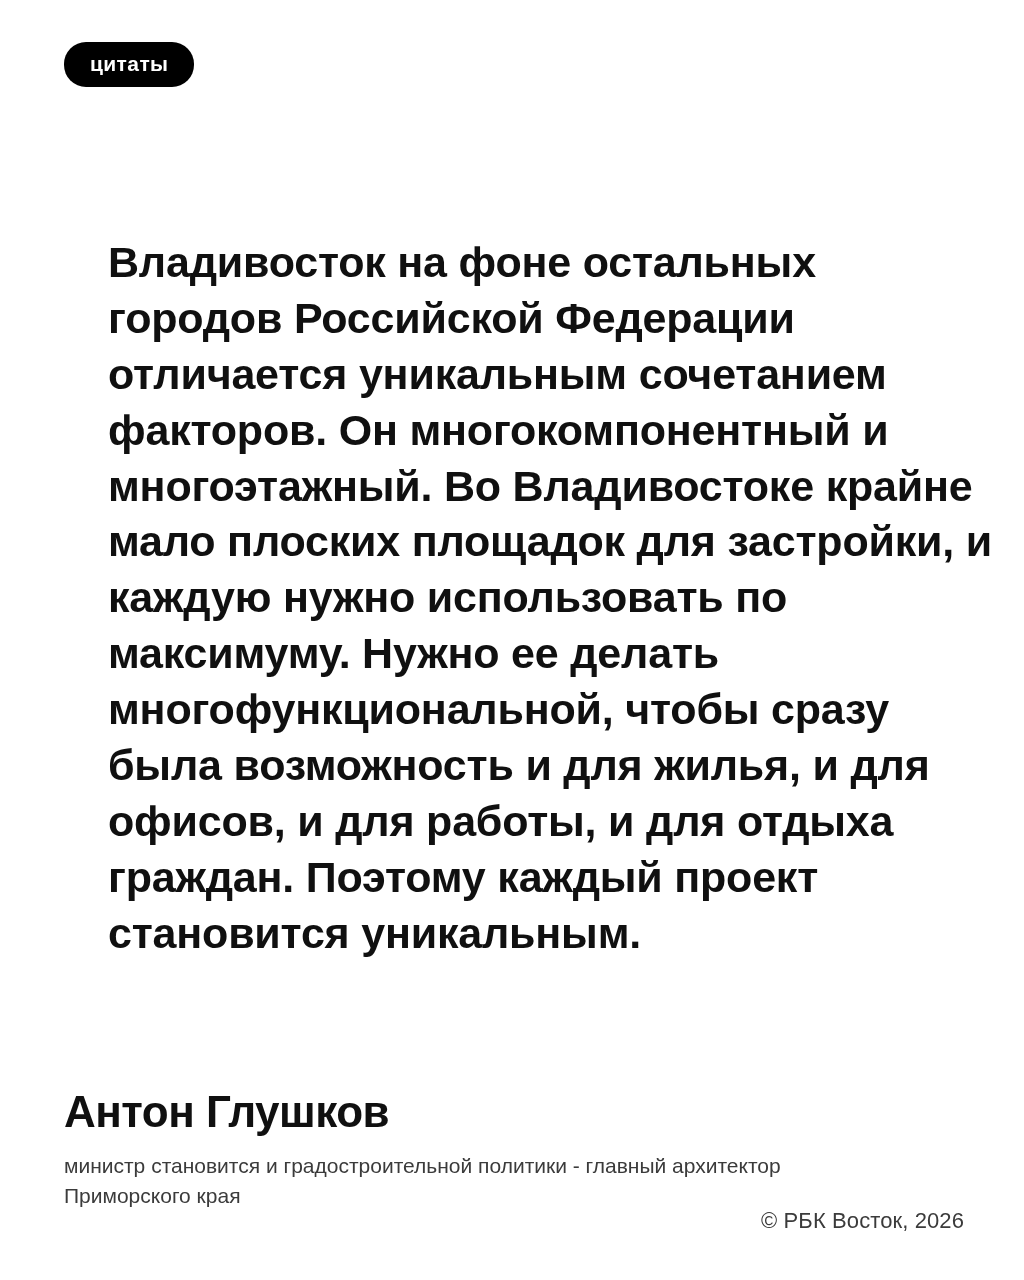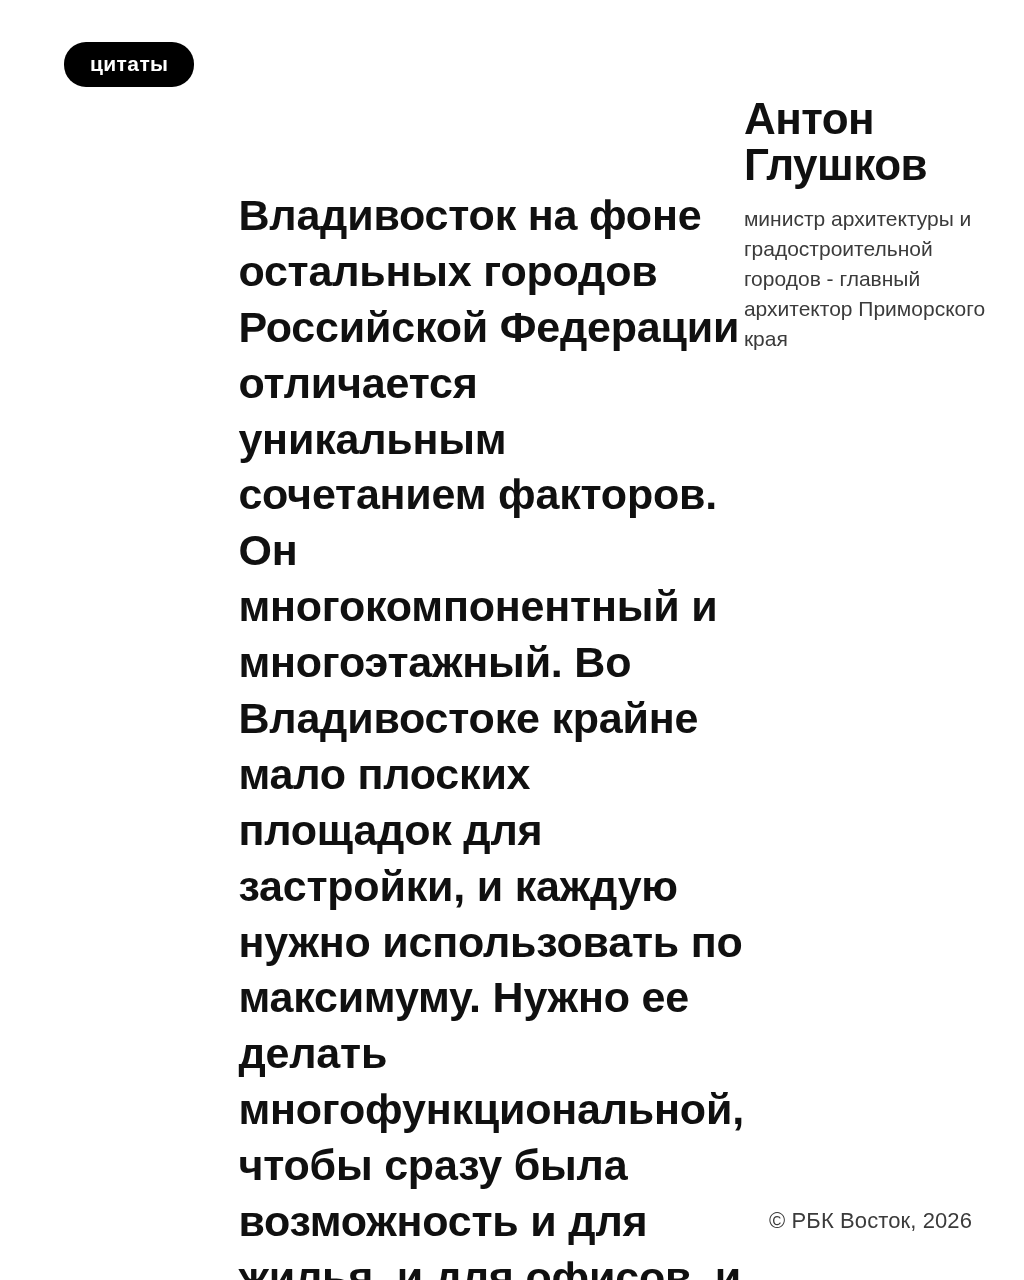--- a/index.html
+++ b/index.html
@@ -15,20 +15,21 @@
     color: #111111;
     overflow: hidden;
   }
   .card {
     position: relative;
     width: 1024px;
     height: 1280px;
     box-sizing: border-box;
     padding: 40px 29px 0 64px;
     display: flex;
+    flex-direction: column;
   }
   .badge-row {
     margin-top: 2px;
     margin-bottom: 0;
   }
   .badge {
     display: inline-block;
     background: #000000;
     color: #ffffff;
     border-radius: 22px;
@@ -44,41 +45,41 @@
   .quote-text {
     font-size: 43px;
     line-height: 1.30;
     font-weight: 700;
     letter-spacing: -0.2px;
     color: #101010;
     max-width: 890px;
     margin-left: 44px;
   }
   .attribution {
-    margin-top: 56px;
+    margin-top: 84px;
   }
   .author-name {
     font-size: 44px;
     font-weight: 700;
     letter-spacing: -0.5px;
     color: #101010;
     margin: 0 0 16px 0;
     line-height: 1.05;
   }
   .author-title {
     font-size: 21px;
     font-weight: 400;
     line-height: 1.42;
     color: #3b3b3b;
     max-width: 840px;
     margin: 0;
   }
   .footer {
     position: absolute;
-    right: 52px;
+    right: 60px;
     bottom: 46px;
     font-size: 22px;
     color: #3b3b3b;
     letter-spacing: 0.1px;
   }
 </style>
 </head>
 <body>
 
 <div class="card">
@@ -86,18 +87,18 @@
   <div class="badge-row">
     <span class="badge">цитаты</span>
   </div>
 
   <div class="quote-block">
     <p class="quote-text">Владивосток на фоне остальных городов Российской Федерации отличается уникальным сочетанием факторов. Он многокомпонентный и многоэтажный. Во Владивостоке крайне мало плоских площадок для застройки, и каждую нужно использовать по максимуму. Нужно ее делать многофункциональной, чтобы сразу была возможность и для жилья, и для офисов, и для работы, и для отдыха граждан. Поэтому каждый проект становится уникальным.</p>
   </div>
 
   <div class="attribution">
     <h2 class="author-name">Антон Глушков</h2>
-    <p class="author-title">министр архитектуры и градостроительной городов - главный архитектор Приморского края</p>
+    <p class="author-title">министр становится и градостроительной политики - главный архитектор Приморского края</p>
   </div>
 
   <div class="footer">© РБК Восток, 2026</div>
 
 </div>
 
 </body></html>

